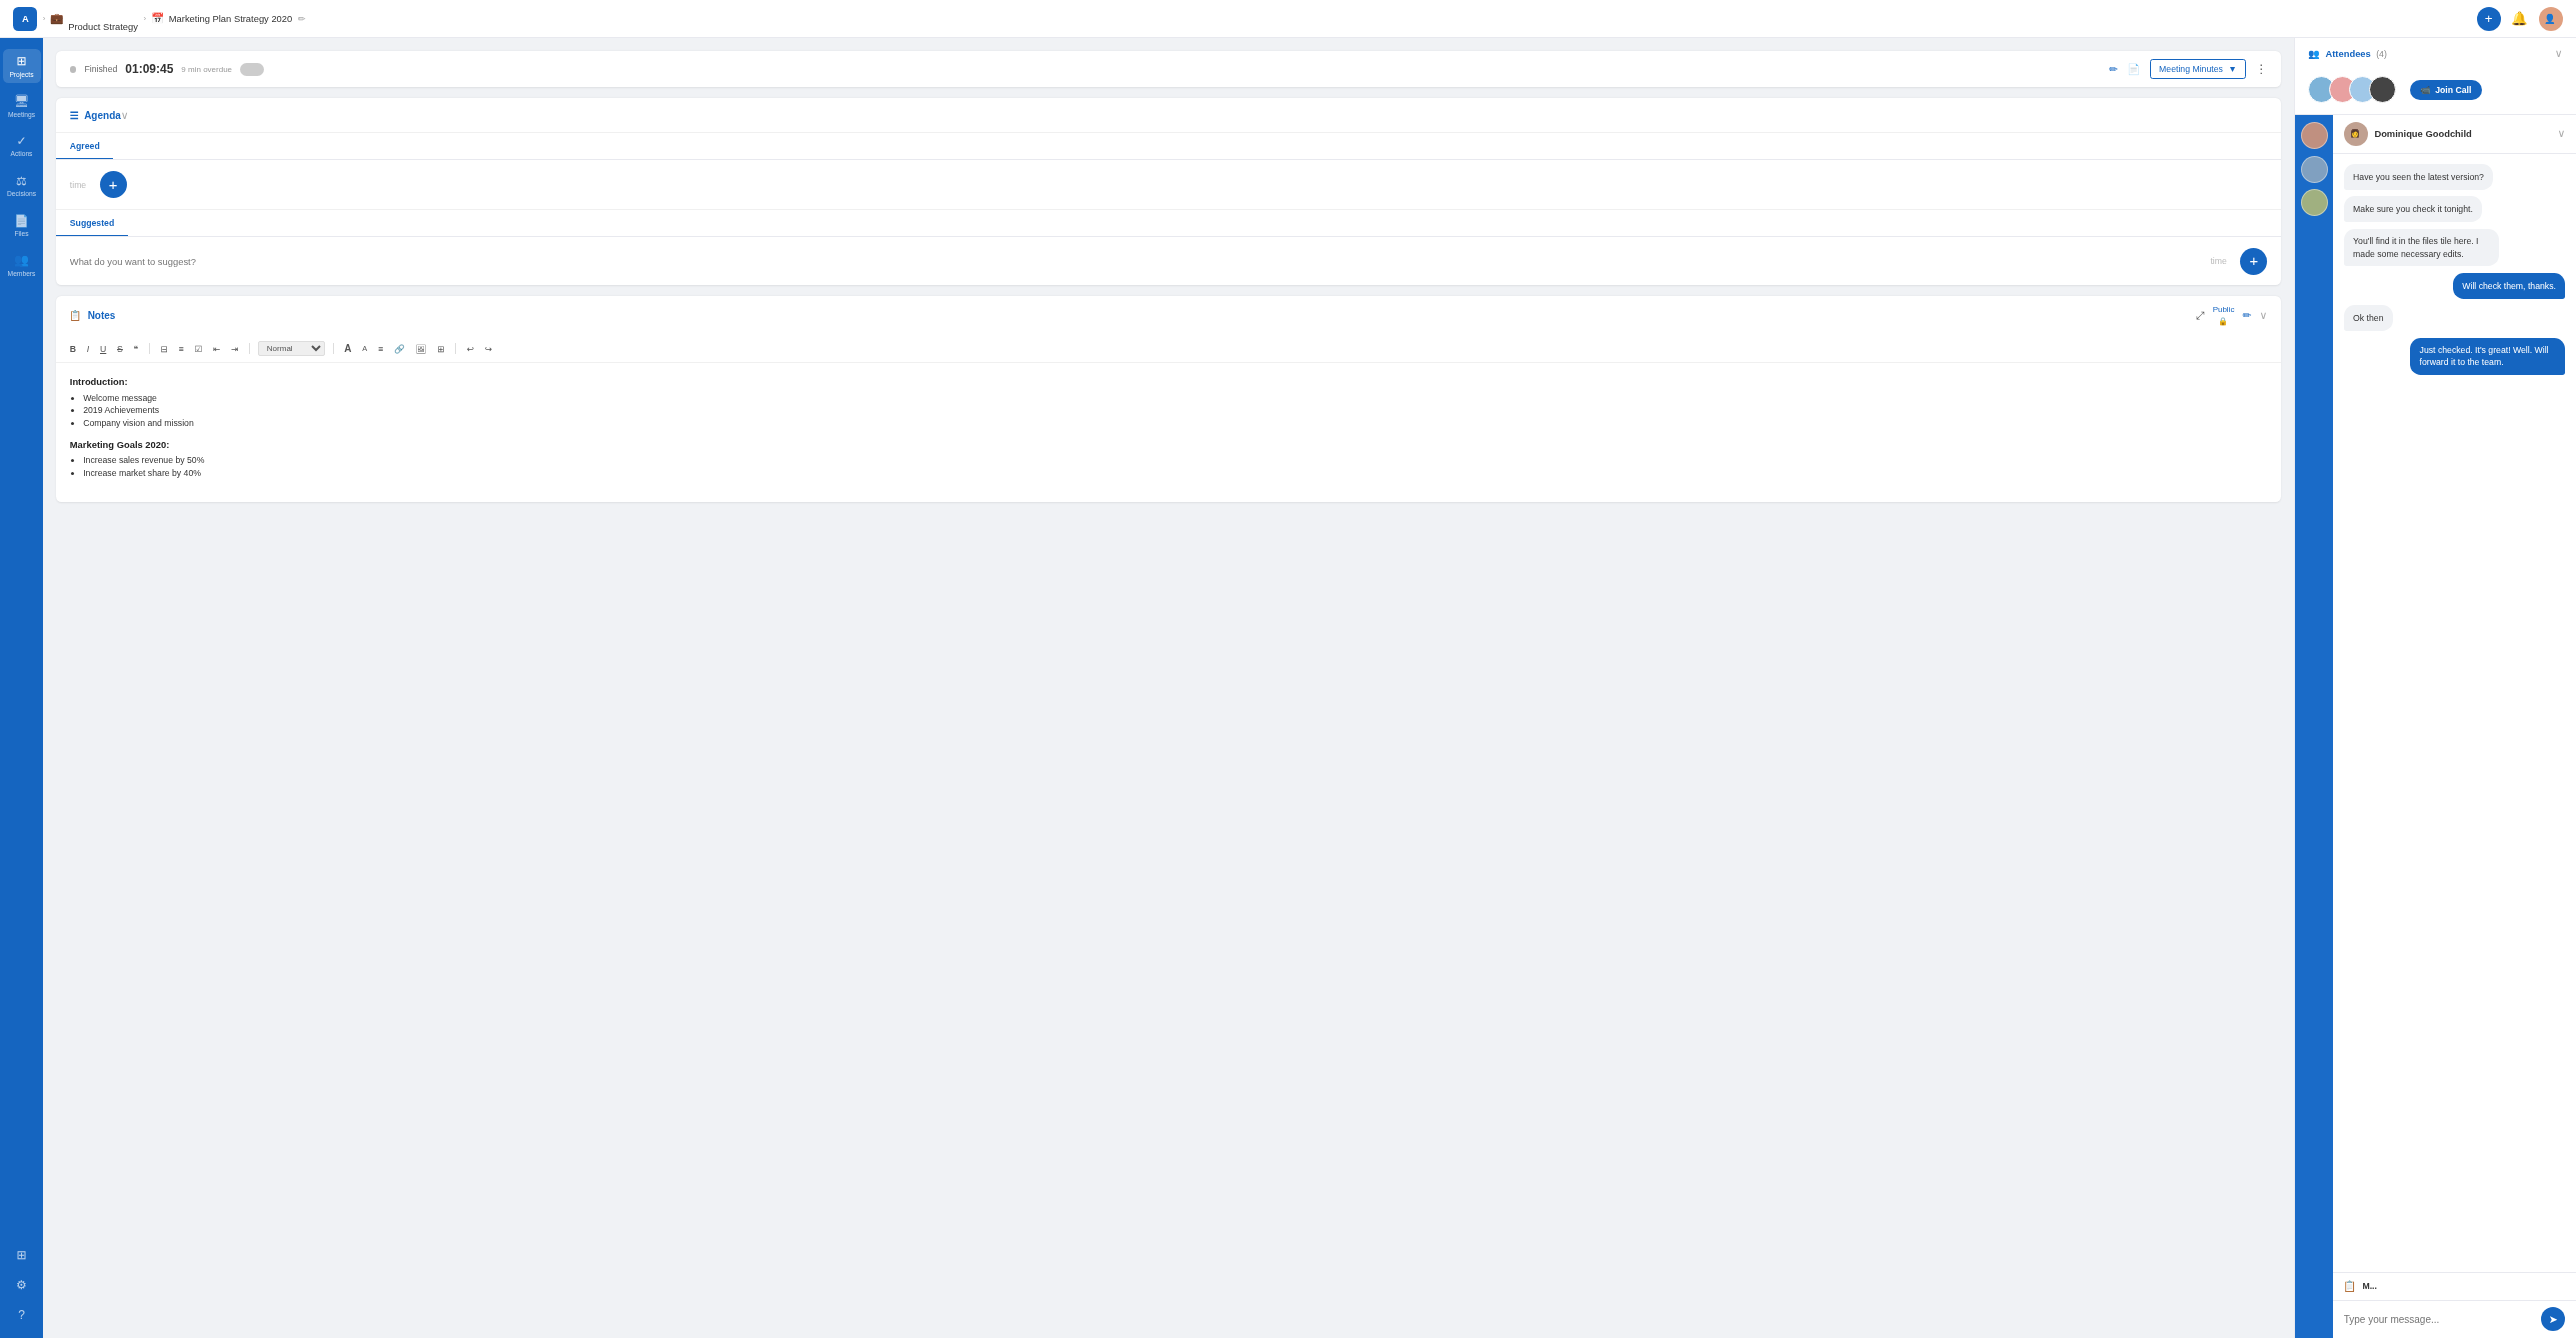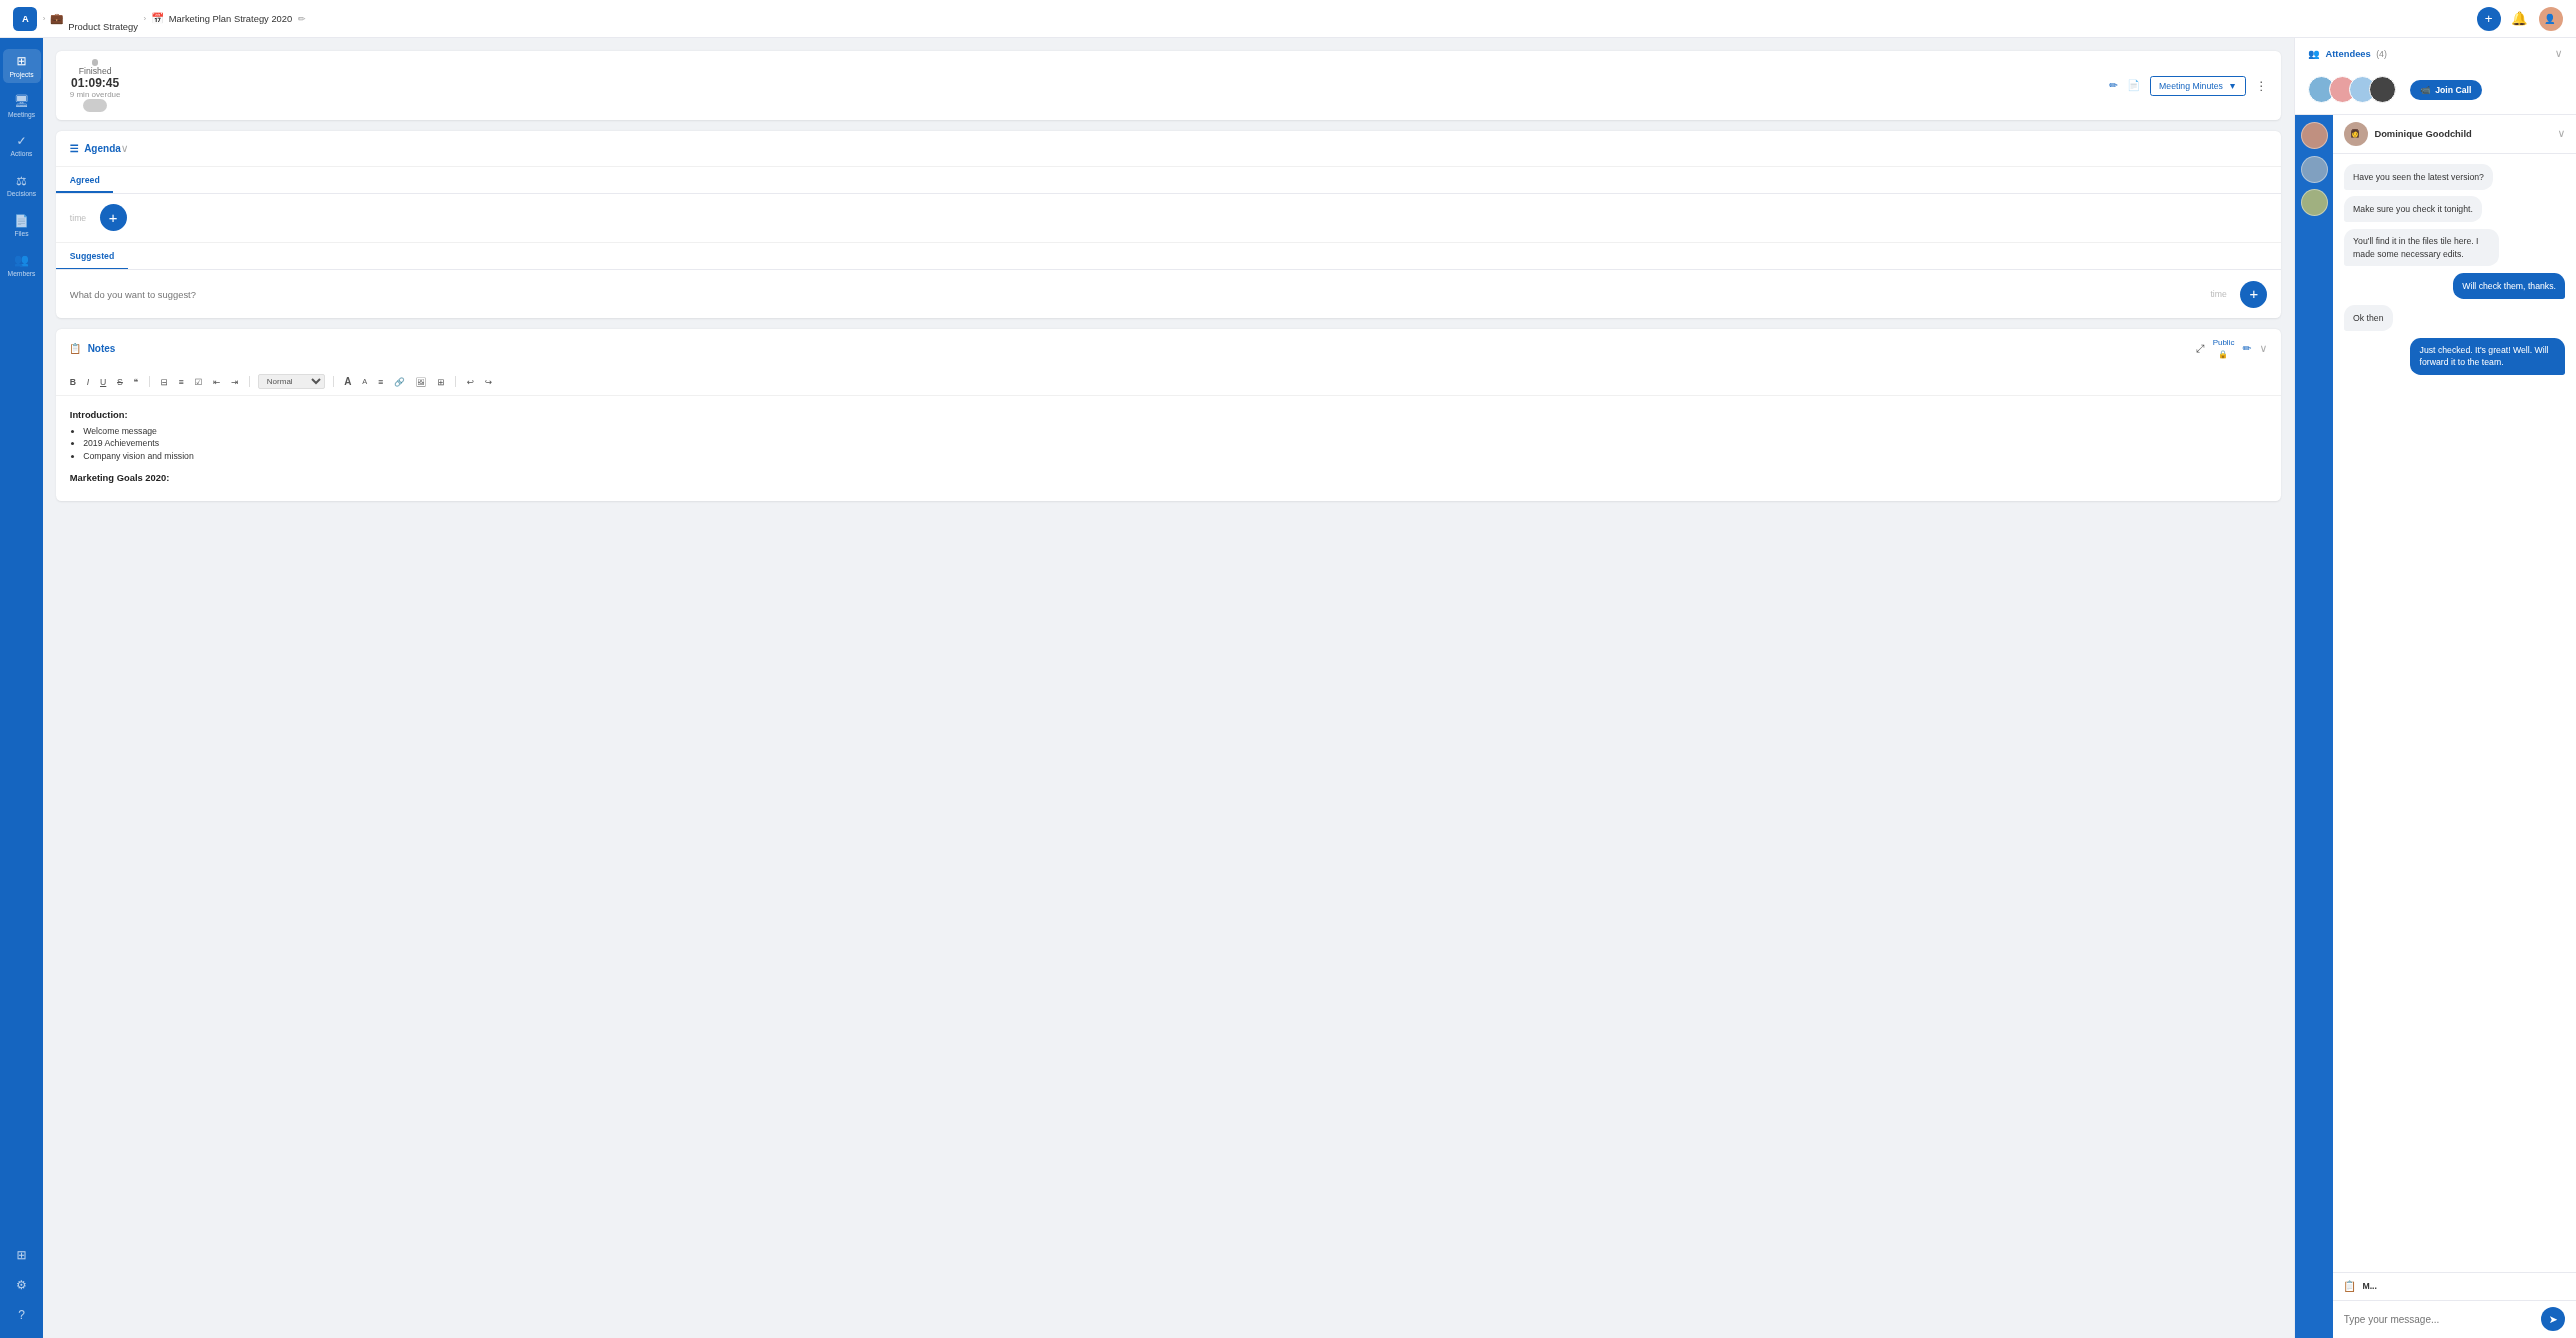--- a/index.html
+++ b/index.html
@@ -173,21 +173,21 @@
       <span class="icon">?</span>
     </div>
   </div>
 </aside>
 
 <div class="main-layout">
 
   <div class="content-area">
 
     <div style="display:flex;align-items:center;background:#fff;padding:8px 13.4px;border-radius:5.4px;margin-bottom:10.7px;box-shadow:0 0.7px 2px rgba(0,0,0,0.08);">
-      <div style="display:flex;align-items:center;flex-direction:column;">
+      <div style="display:flex;align-items:center;gap:8px;">
         <div class="status-dot"></div>
         <span style="font-size:8.7px;color:#666;font-weight:500;">Finished</span>
         <span style="font-size:12px;font-weight:bold;color:#333;">01:09:45</span>
         <span style="font-size:8px;color:#999;">9 min overdue</span>
         <div style="width:24px;height:13.4px;background:#ccc;border-radius:6.7px;cursor:pointer;"></div>
       </div>
       <div style="margin-left:auto;display:flex;align-items:center;gap:9.4px;">
         <span style="color:#1565c0;font-size:10.7px;cursor:pointer;">✏</span>
         <span style="color:#1565c0;font-size:10.7px;cursor:pointer;">📄</span>
         <div class="dropdown-selector">
@@ -273,20 +273,24 @@
       </div>
 
       <div class="notes-body">
         <h3>Introduction:</h3>
         <ul>
           <li>Welcome message</li>
           <li>2019 Achievements</li>
           <li>Company vision and mission</li>
         </ul>
         <h3>Marketing Goals 2020:</h3>
+        <ul>
+          <li>Increase sales revenue by 50%</li>
+          <li>Increase market share by 40%</li>
+        </ul>
       </div>
     </div>
   </div>
 
   <div class="right-panel">
 
     <div class="attendees-section">
       <div class="attendees-header">
         <div class="attendees-title">
           <span style="color:#1565c0;">👥</span>

